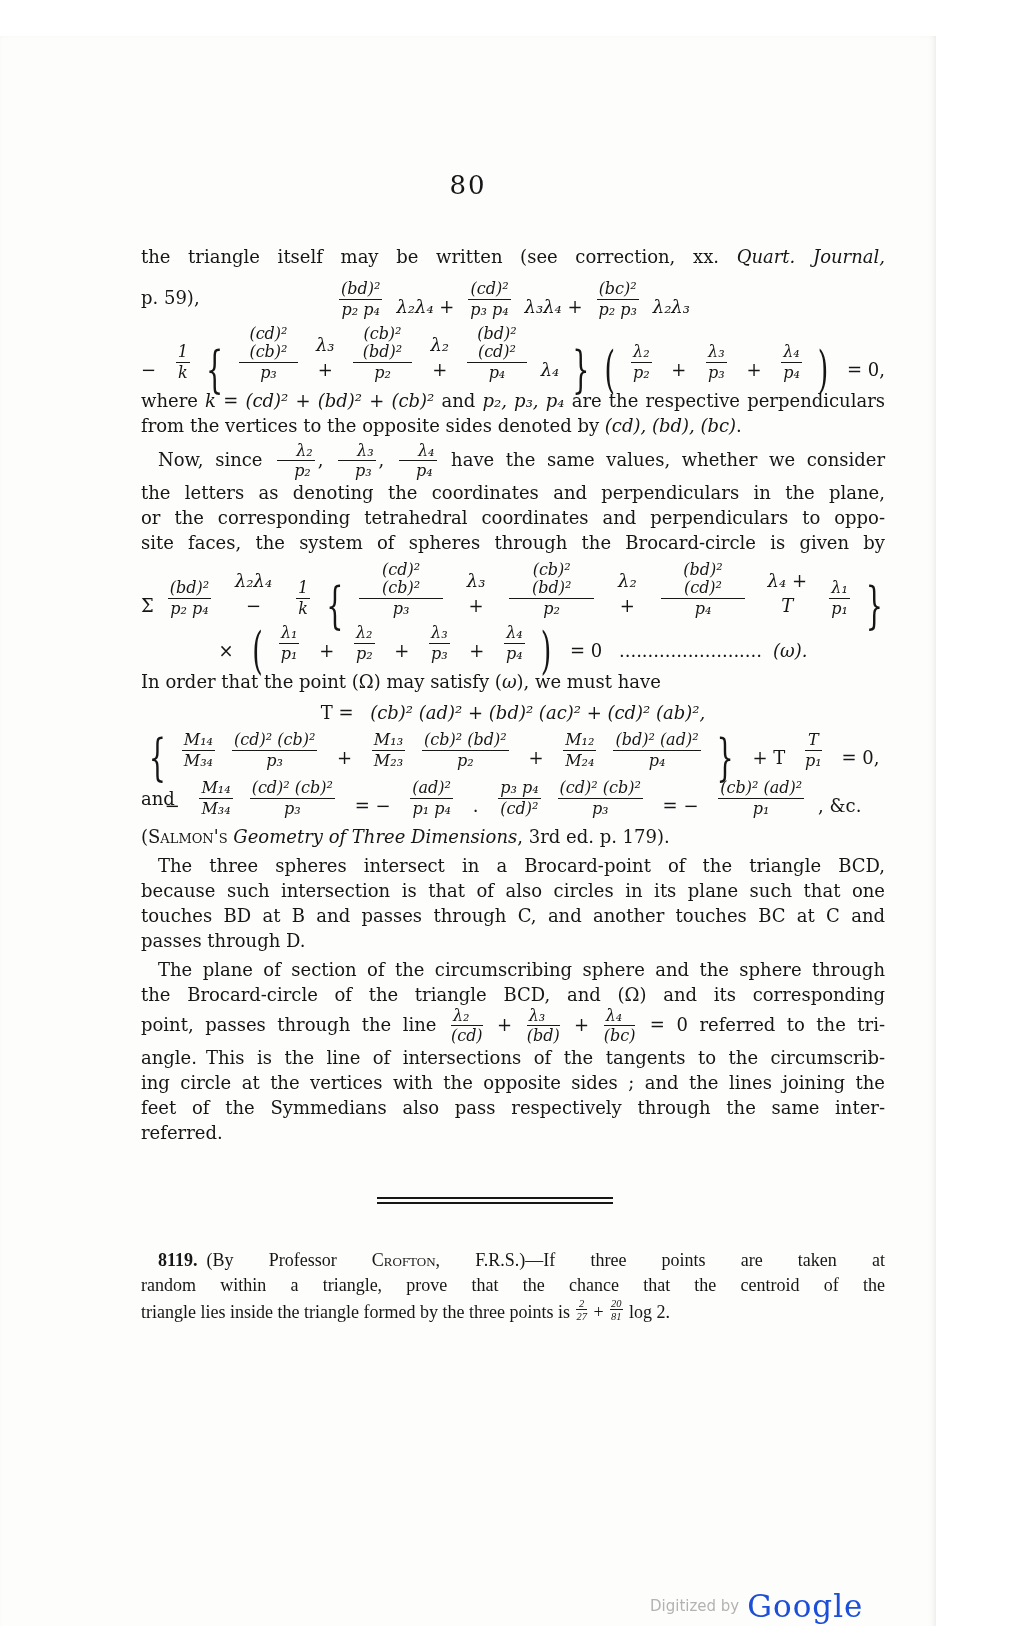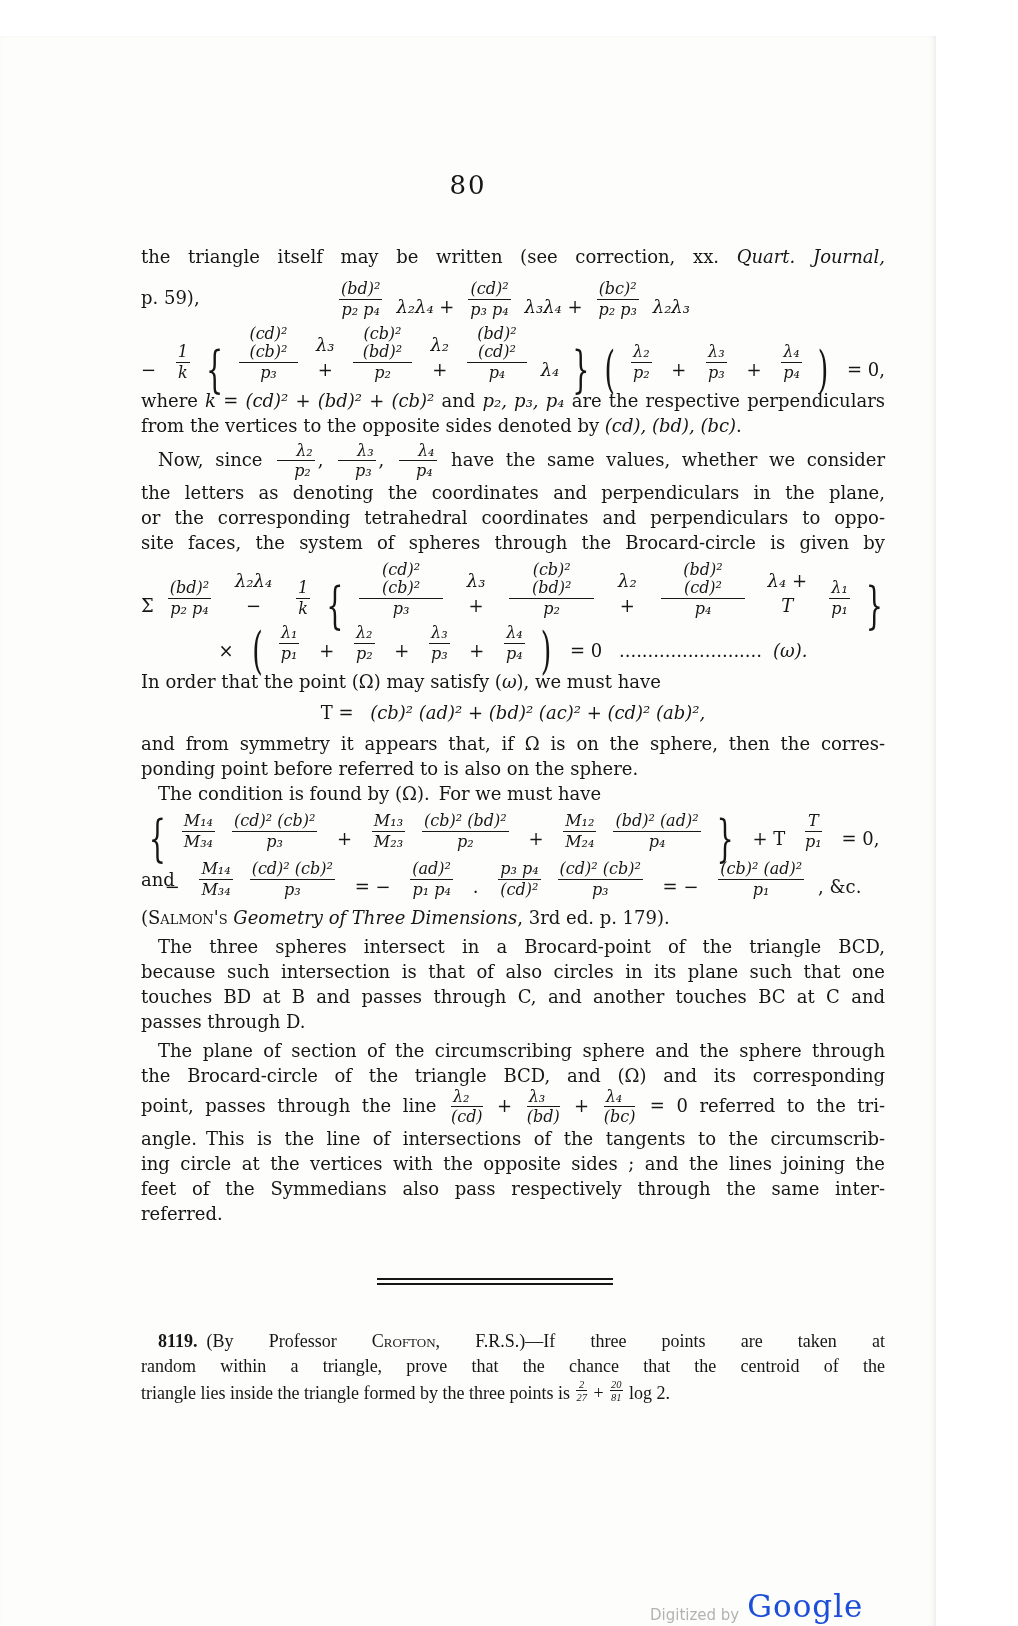--- a/index.html
+++ b/index.html
@@ -25,21 +25,21 @@
   .frac.sf .num{padding:0 1px 0 1px;}
   .frow{position:relative;text-align:center;margin:6px 0;}
   .fbody{display:inline-flex;align-items:flex-end;font-size:18px;font-style:italic;gap:11px;}
   .fbody .rm{font-style:normal;}
   .flabel{position:absolute;left:0;top:50%;transform:translateY(-50%);font-style:normal;}
   .bigd{display:inline-block;font-size:27px;transform:scaleY(1.85);margin:0 2px;
         font-weight:300;font-style:normal;}
   .drule{height:3px;width:236px;margin:52px 0 0 236px;
          border-top:2px solid #161616;border-bottom:2px solid #161616;}
   .gap8119{margin-top:44px;font-family:Liberation Serif, serif;}
-  .watermark{position:absolute;left:650px;top:1552px;display:flex;align-items:flex-end;
+  .watermark{position:absolute;left:650px;top:1552px;display:flex;align-items:center;
              color:#b3b3b3;font-family:"DejaVu Sans","Liberation Sans",sans-serif;font-size:15px;}
   .glogo{font-family:"DejaVu Serif","Liberation Serif",serif;font-size:31px;color:#1d4ed8;
          margin-left:8px;letter-spacing:1px;}
   .scanbar{position:absolute;left:441px;top:1612px;width:139px;height:14px;background:#050505;}
 </style>
 </head>
 <body>
 
 <div class="page">
   <div class="pageno">80</div>
@@ -175,25 +175,20 @@
           <span class="rm">.........................</span>
           <span class="m">(ω).</span>
         </span></div>
       <div class="para">
         <div class="line l">In order that the point (Ω) may satisfy (<span class="m">ω</span>), we must have</div>
       </div>
       <div class="frow"><span class="fbody">
           <span class="rm">T = </span>
           <span class="m">(cb)² (ad)² + (bd)² (ac)² + (cd)² (ab)²,</span>
         </span></div>
-      <div class="para">
-        <div class="line j">and from symmetry it appears that, if Ω is on the sphere, then the corres-</div>
-        <div class="line l">ponding point before referred to is also on the sphere.</div>
-        <div class="line l ind">The condition is found by (Ω). For we must have</div>
-      </div>
       <div class="frow"><span class="fbody">
           <span class="bigd">{</span>
           <span class="frac">
             <span class="num">M₁₄</span>
             <span class="den">M₃₄</span>
           </span>
           <span class="frac">
             <span class="num">(cd)² (cb)²</span>
             <span class="den">p₃</span>
           </span>

